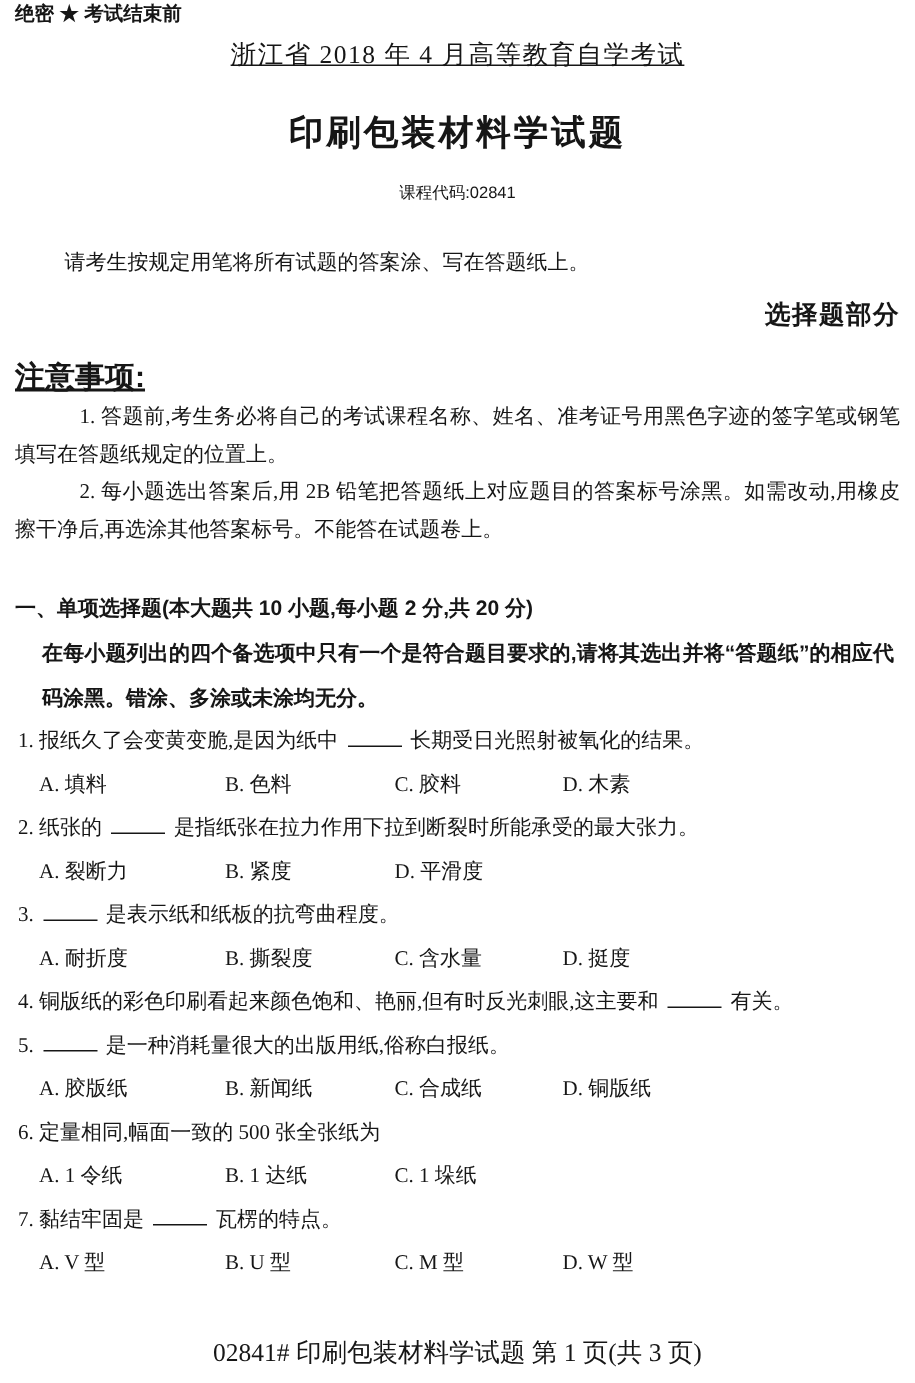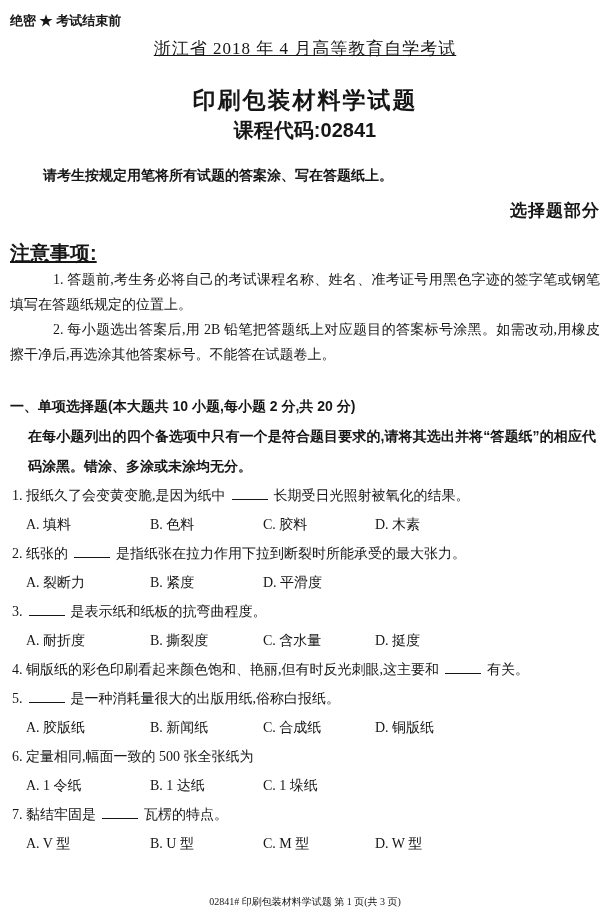--- a/index.html
+++ b/index.html
@@ -8,49 +8,48 @@
     background: #ffffff;
     color: #161616;
     font-family: "Liberation Serif", serif;
     position: relative;
     overflow: hidden;
   }
   .page { padding: 0 10px; }
   .sans { font-family: "Liberation Sans", sans-serif; }
 
   .classification {
-    padding-top: 12px;
     font-size: 13px; font-weight: bold;
     line-height: 18px;
   }
   .exam-session {
     margin-top: 8px;
     text-align: center;
     font-size: 17px;
     letter-spacing: 1px;
     line-height: 22px;
     text-decoration: underline;
   }
   .paper-title {
     margin-top: 24px;
     text-align: center;
     font-size: 23px; font-weight: bold;
     letter-spacing: 2px;
     line-height: 32px;
   }
   .course-code {
-    margin-top: 4px;
+    margin-top: 15px;
     text-align: center;
-    font-size: 20px; font-weight: bold;
+    font-size: 11px; font-weight: normal;
     line-height: 20px;
   }
   .pen-instruction {
     margin-top: 26px;
     text-indent: 33px;
-    font-size: 14px; font-weight: bold;
+    font-size: 14px; font-weight: normal;
     line-height: 18px;
   }
   .section-title {
     margin-top: 16px;
     text-align: right;
     font-size: 17px; font-weight: bold;
     letter-spacing: 1px;
     line-height: 22px;
   }
   .notice-heading {
@@ -96,21 +95,21 @@
     display: grid;
     grid-template-columns: 124px 113px 112px auto;
     font-size: 14px;
     line-height: 29px;
   }
   .footer {
     position: absolute;
     left: 0; right: 0;
     top: 893px;
     text-align: center;
-    font-size: 10px;
+    font-size: 17px;
     line-height: 17px;
   }
 </style>
 </head>
 <body>
 
 <div class="page">
 
   <div class="classification sans">绝密 ★ 考试结束前</div>
 

